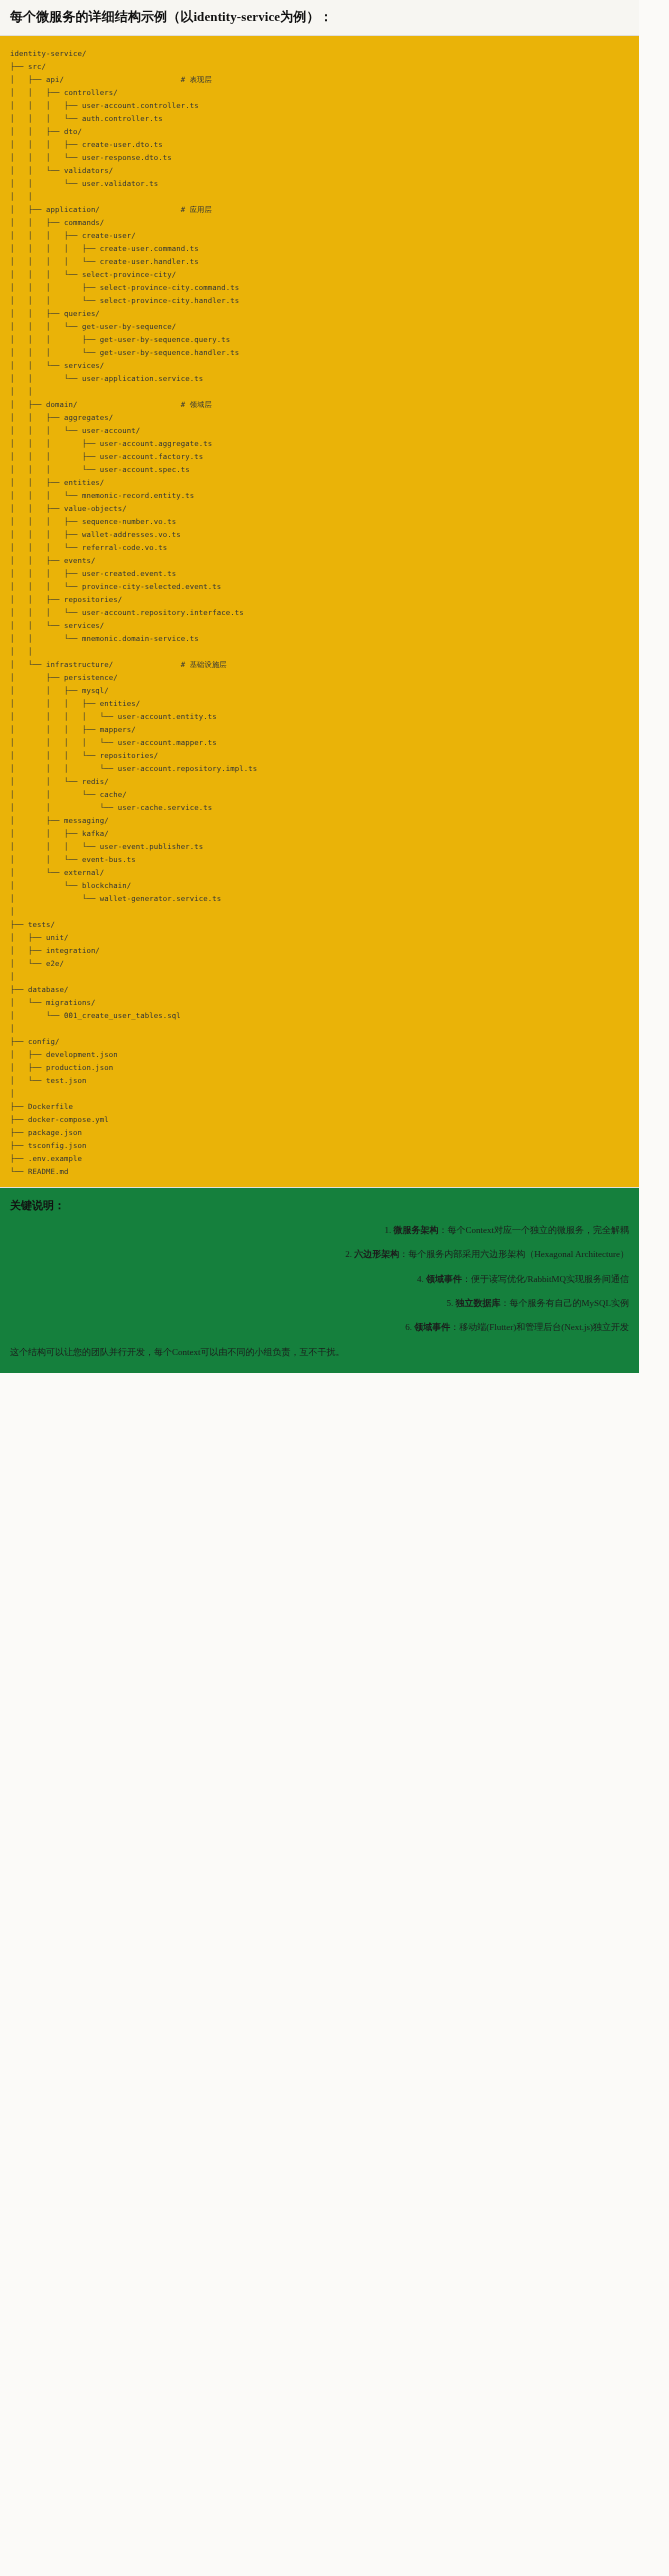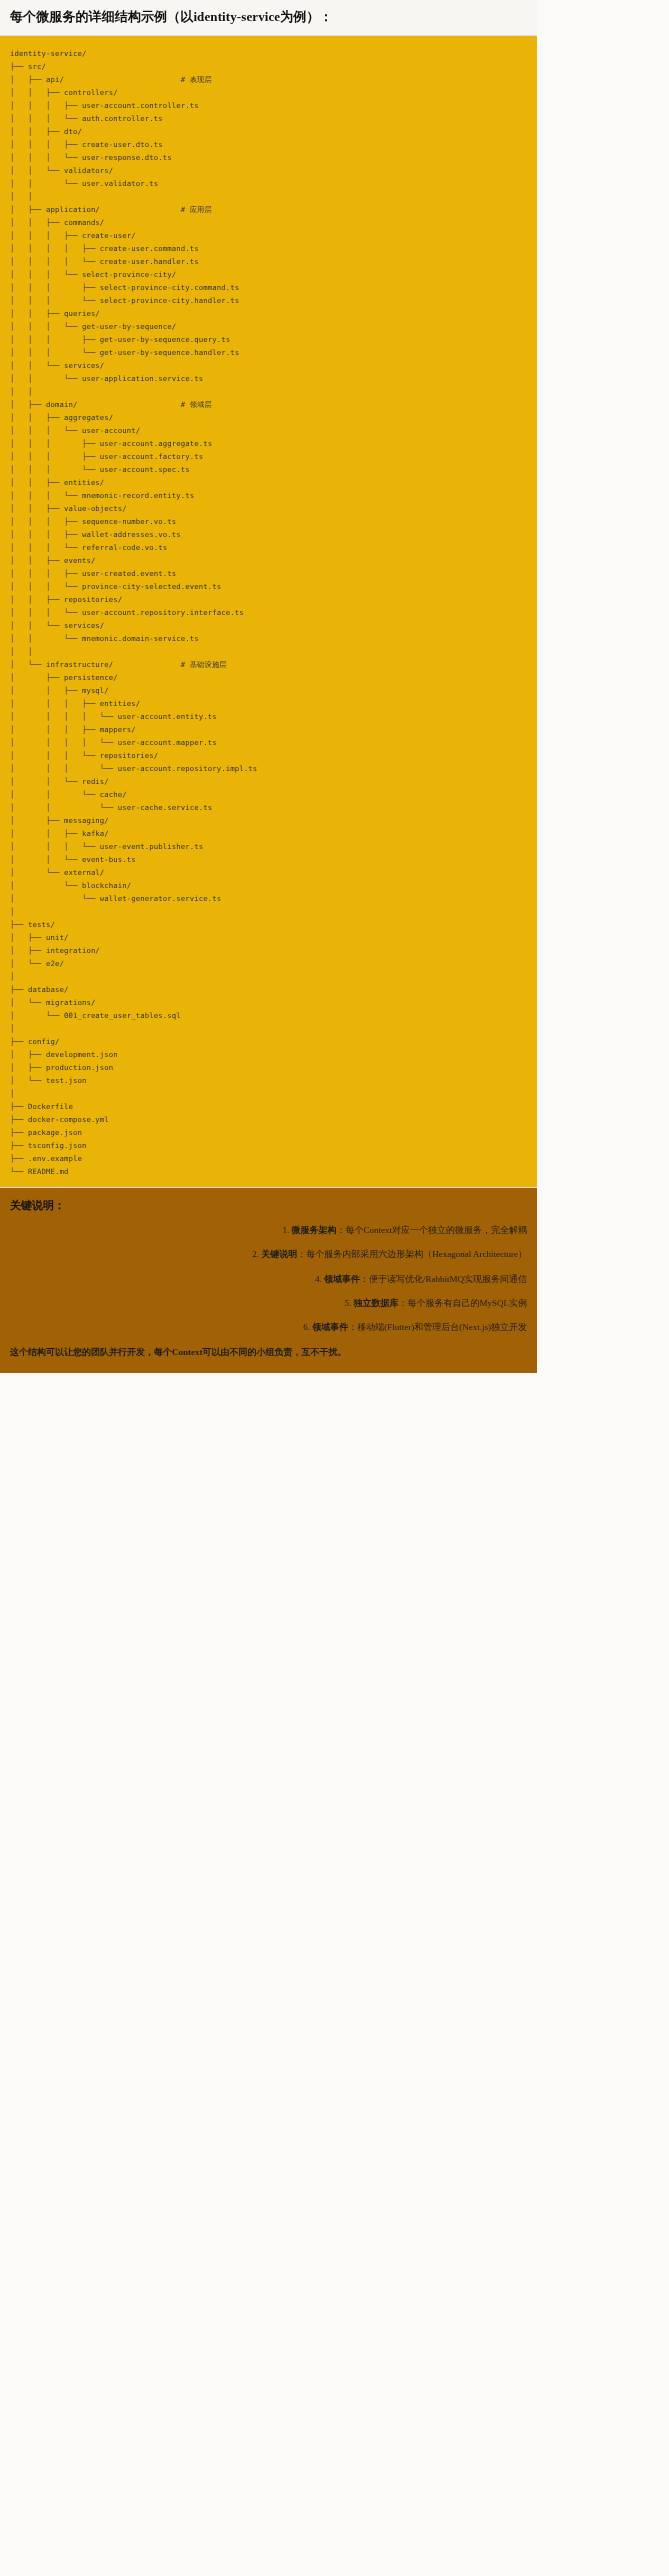--- a/index.html
+++ b/index.html
@@ -7,21 +7,21 @@
     padding: 0;
     background: #fbfaf8;
   }
   body {
     width: 669px;
     font-family: "Liberation Sans", sans-serif;
     color: #1a1a1a;
     -webkit-font-smoothing: antialiased;
   }
   .page {
-    width: 537px;
+    width: 639px;
     box-sizing: border-box;
   }
 
   
   .heading-band {
     background: #f7f6f2;
     padding: 8.8px 10px 10px 10px;
     border-bottom: 0.6px solid #e0dfda;
     box-sizing: border-box;
   }
@@ -48,21 +48,21 @@
     font-size: 7.3px;
     line-height: 13px;
     color: #2f3338;
     white-space: pre;
     letter-spacing: 0.1px;
     tab-size: 4;
   }
 
   
   .notes {
-    background: #a16207;
+    background: #15803d;
     padding: 11.3px 10px 13.8px 10px;
     box-sizing: border-box;
   }
   .notes h2 {
     margin: 0 0 11.3px 0;
     font-family: "Liberation Serif", serif;
     font-size: 11px;
     font-weight: 700;
     color: #111111;
     line-height: 1.2;
@@ -86,21 +86,20 @@
   }
   .note-item .desc {
     font-weight: 400;
   }
   .closing {
     font-family: "Liberation Serif", serif;
     font-size: 9px;
     line-height: 1.5;
     color: #1c1c1c;
     margin: 2.5px 0 0 0;
-    font-weight: bold;
   }
 </style>
 </head>
 <body>
 
 <div class="page">
 
   <section class="heading-band">
     <h1>每个微服务的详细结构示例（以identity-service为例）：</h1>
   </section>
@@ -198,21 +197,21 @@
   <section class="notes">
     <h2>关键说明：</h2>
 
     <p class="note-item">
       <span class="num">1.</span>
       <span class="term">微服务架构</span><span class="sep">：</span><span class="desc">每个Context对应一个独立的微服务，完全解耦</span>
     </p>
 
     <p class="note-item">
       <span class="num">2.</span>
-      <span class="term">关键说明</span><span class="sep">：</span><span class="desc">每个服务内部采用六边形架构（Hexagonal Architecture）</span>
+      <span class="term">六边形架构</span><span class="sep">：</span><span class="desc">每个服务内部采用六边形架构（Hexagonal Architecture）</span>
     </p>
 
 
     <p class="note-item">
       <span class="num">4.</span>
       <span class="term">领域事件</span><span class="sep">：</span><span class="desc">便于读写优化/RabbitMQ实现服务间通信</span>
     </p>
 
     <p class="note-item">
       <span class="num">5.</span>

